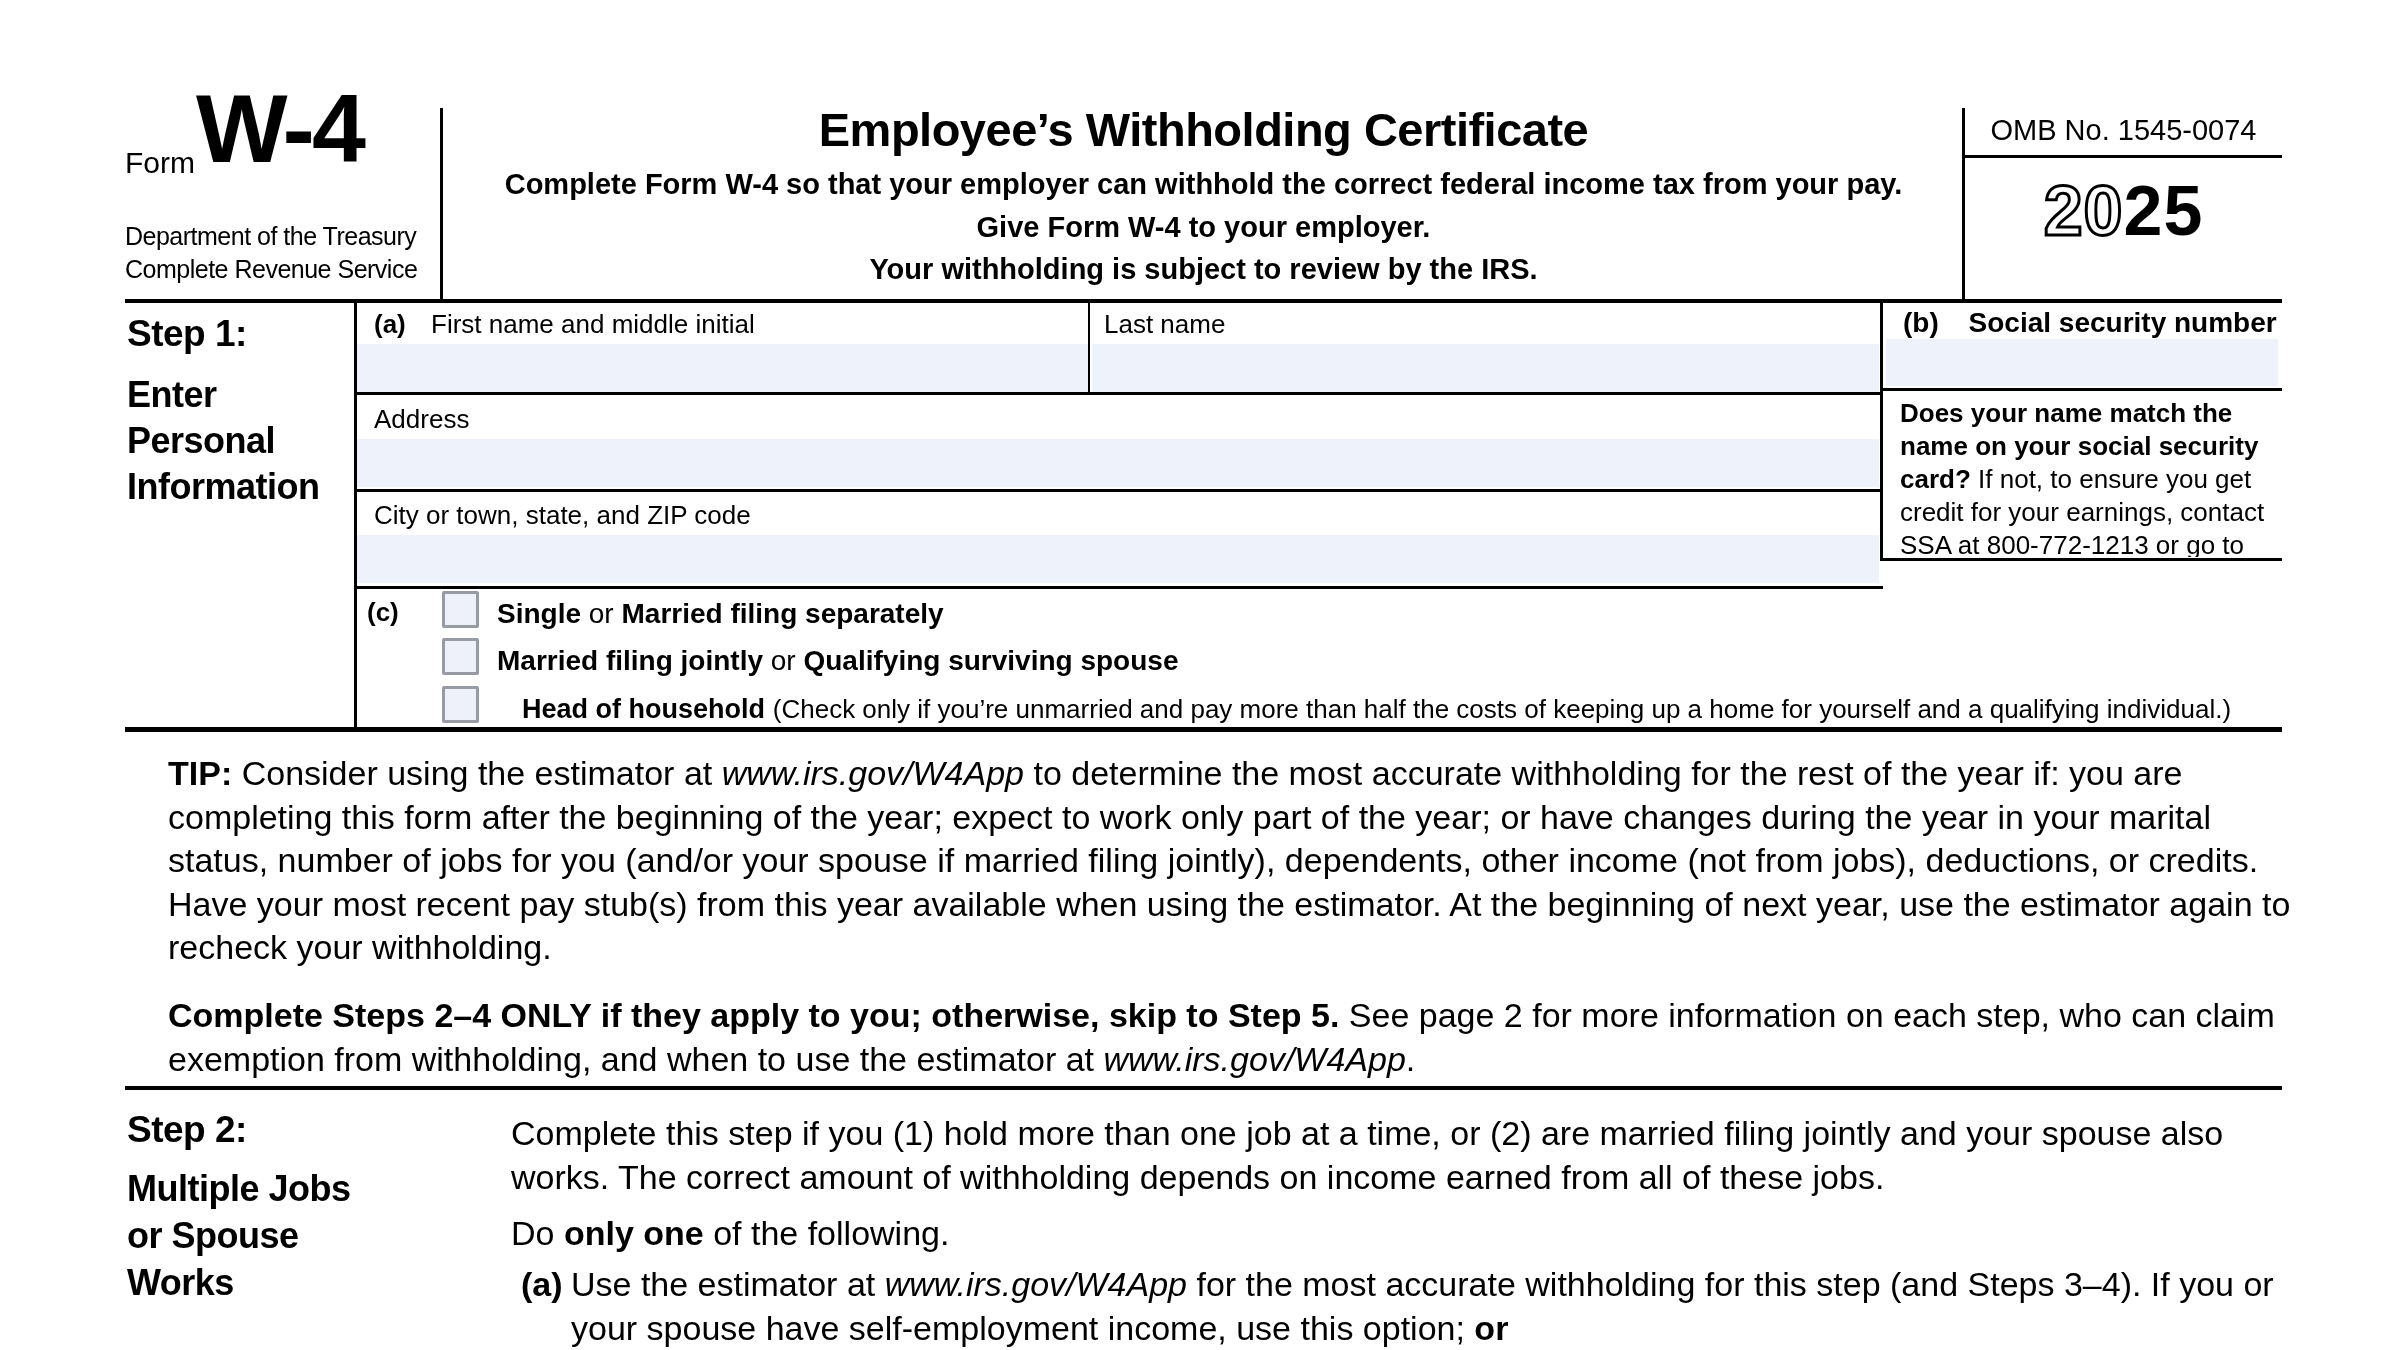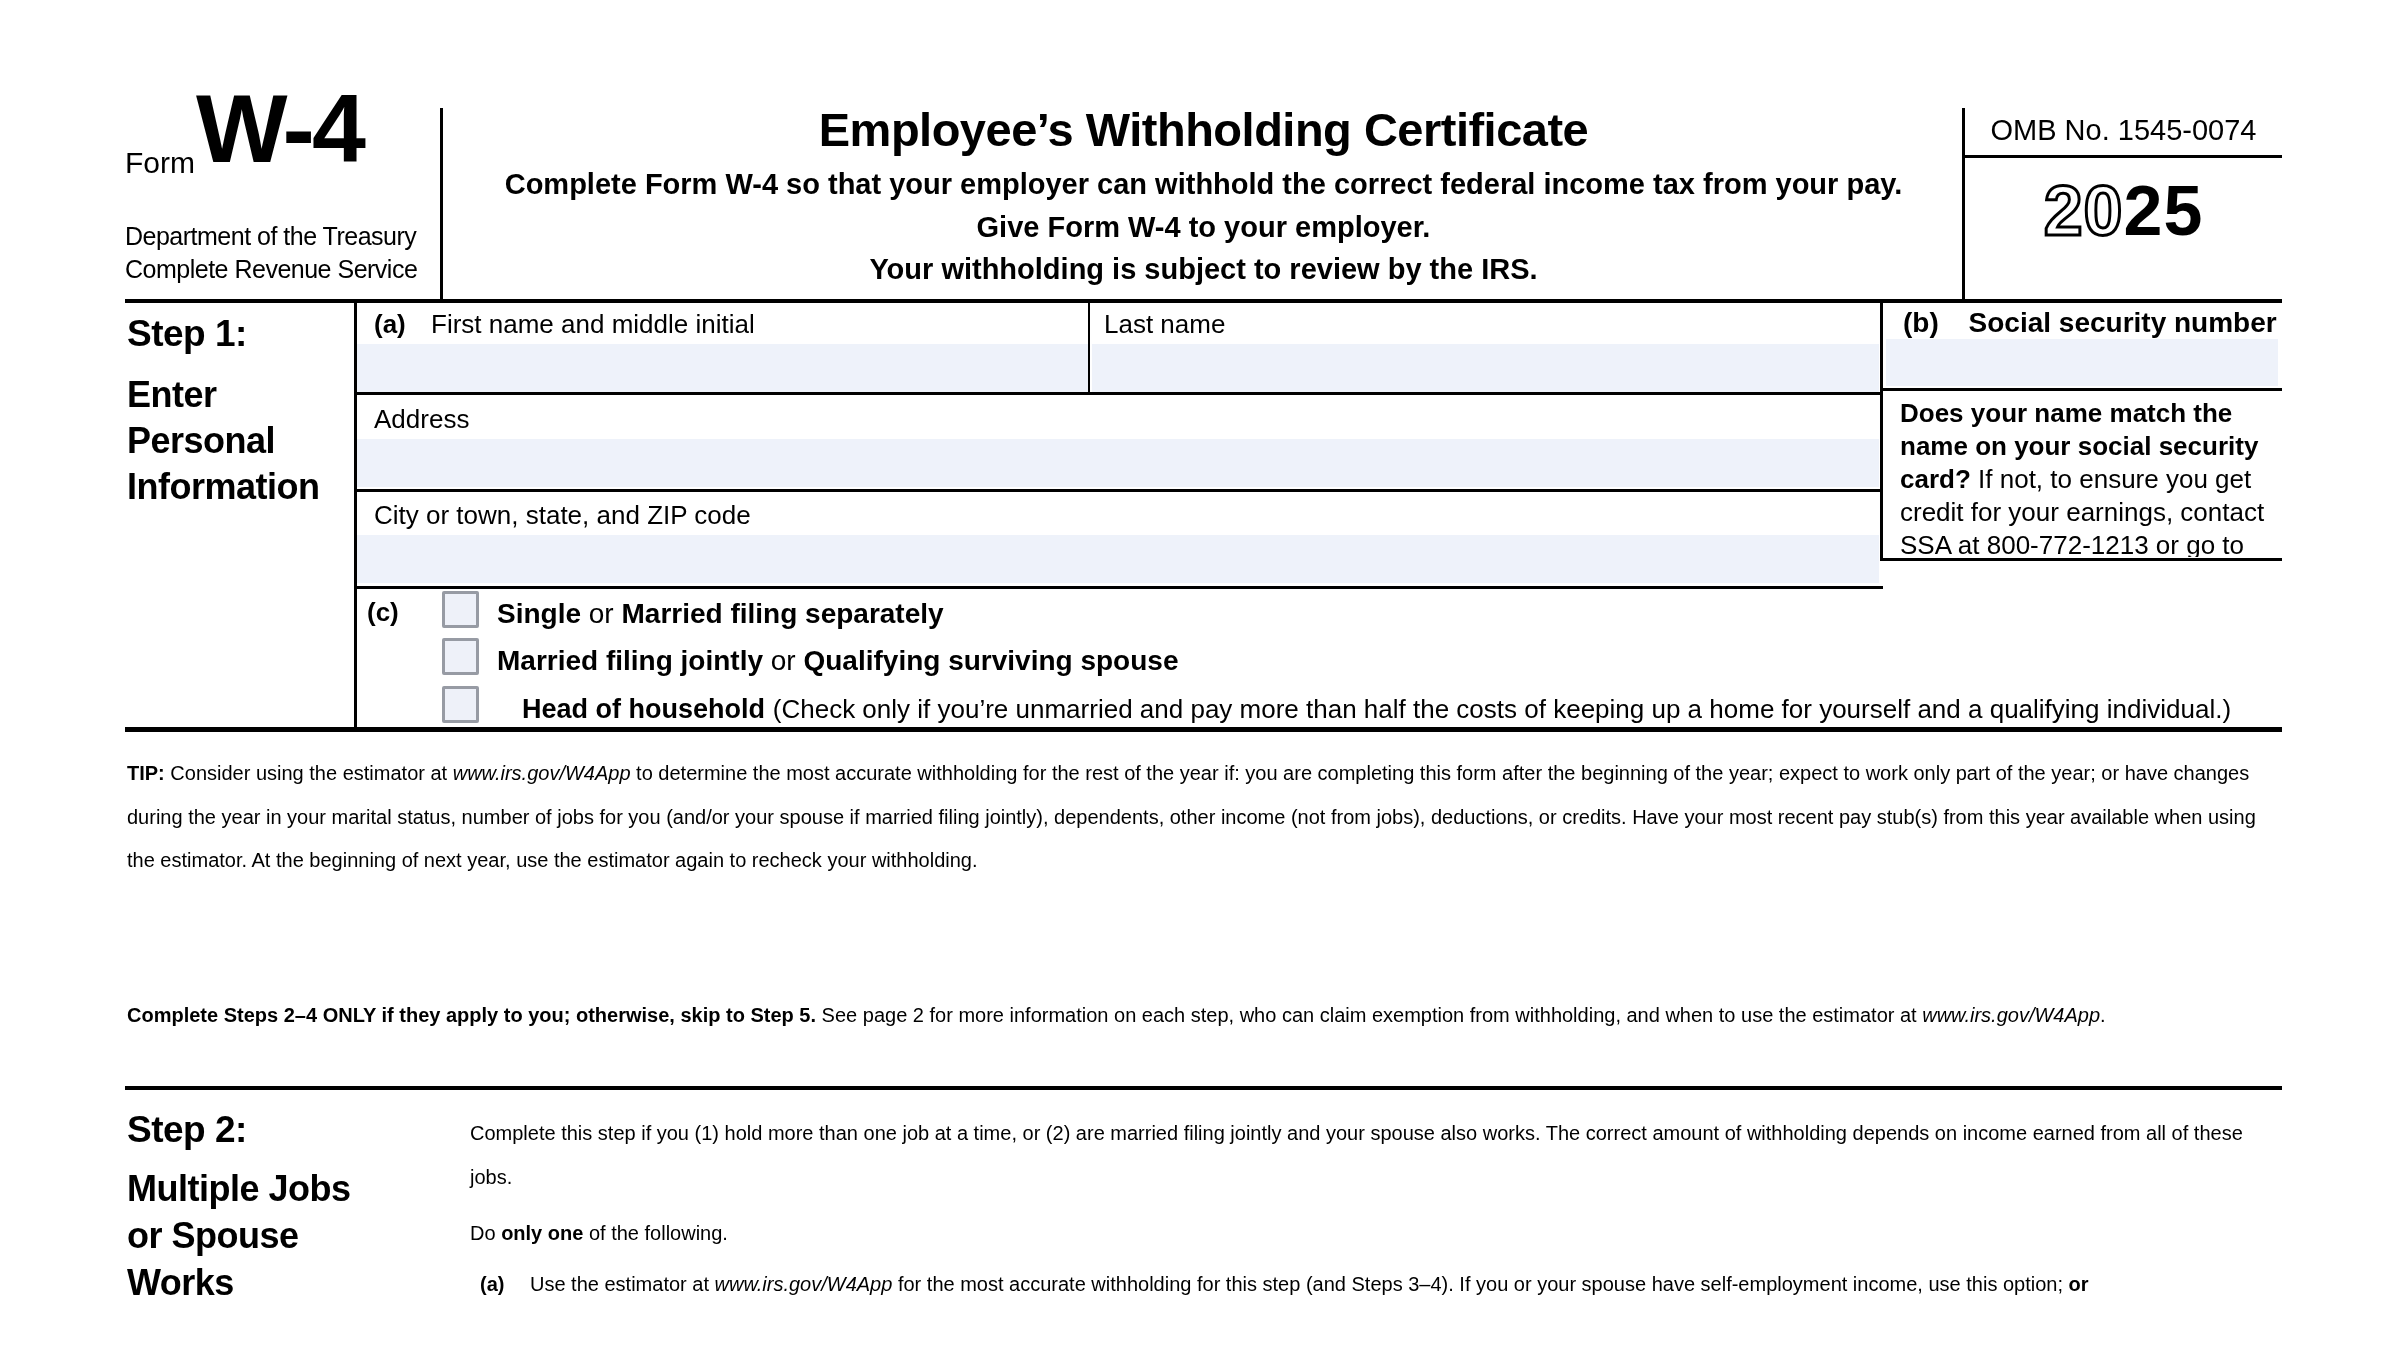--- a/index.html
+++ b/index.html
@@ -25,21 +25,21 @@
   .year{font-size:70px;font-weight:bold;letter-spacing:1px;line-height:1;}
   .year-outline{color:#fff;-webkit-text-stroke:3px #000;}
   .step-head{font-size:37px;font-weight:bold;letter-spacing:-0.5px;}
   .step-sub{font-size:36px;font-weight:bold;letter-spacing:-0.5px;line-height:46px;}
   .flabel{font-size:26px;}
   .ftag{font-weight:bold;}
   .blabel{font-size:28px;font-weight:bold;}
   .note{font-size:26px;line-height:33px;width:378px;height:160px;overflow:hidden;}
   .opt{font-size:28px;white-space:nowrap;}
   .opt-small{font-size:26px;}
-  .body-txt{font-size:20px;line-height:43.5px;}
+  .body-txt{font-size:34px;line-height:43.5px;margin-left:41px;}
   .hang{padding-left:50px;}
   .hang .tag{position:absolute;left:0;font-weight:bold;}
 </style>
 </head>
 <body>
 
 <div class="page">
 
   <span class="abs form-word" style="left:125px;top:146px;">Form</span>
   <span class="abs form-number" style="left:196px;top:80px;">W-4</span>

